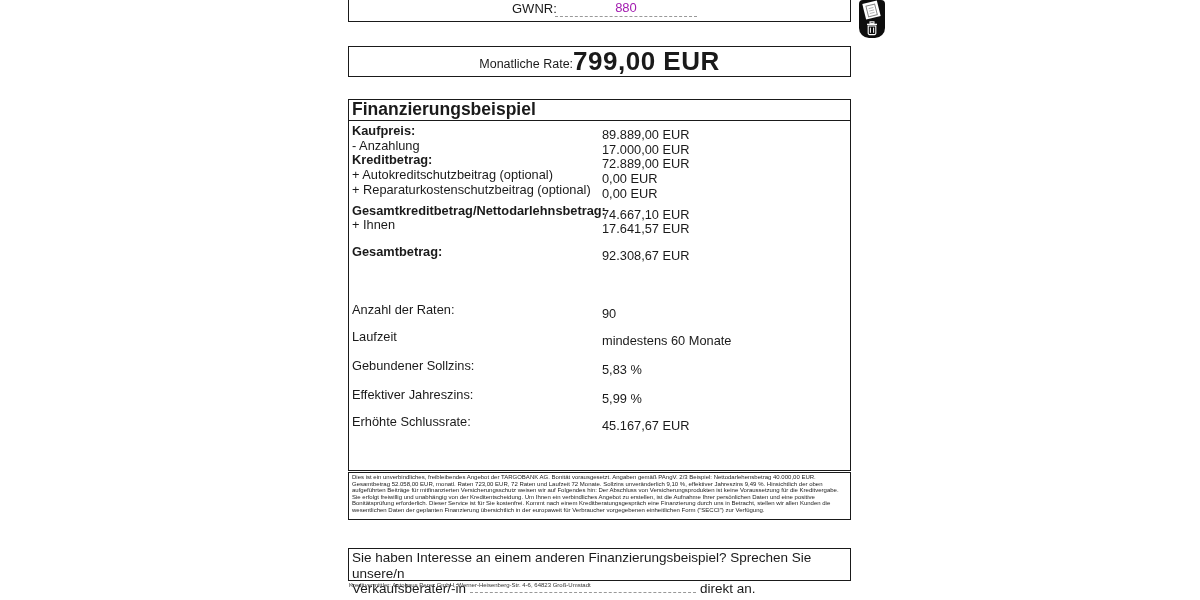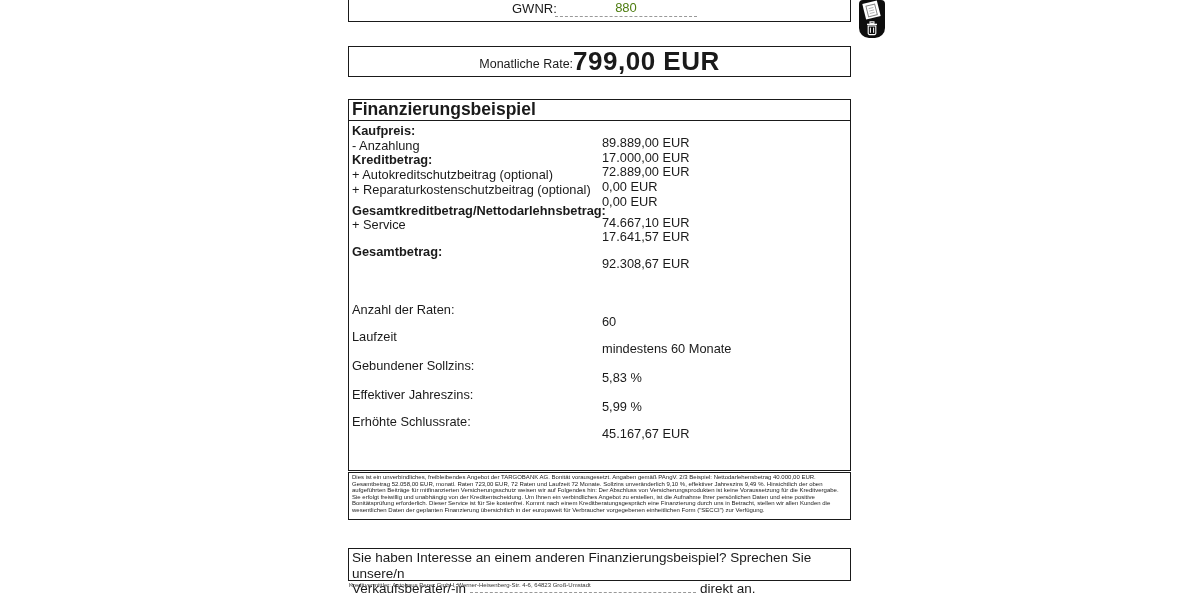--- a/index.html
+++ b/index.html
@@ -6,42 +6,42 @@
   html,body { width:1200px; height:600px; background:#fff; overflow:hidden;
               font-family:"Liberation Sans", sans-serif; color:#1a1a1a; }
   .page { position:relative; width:1200px; height:504px; background:#fff; }
   .box { position:absolute; left:348px; width:503px; border:1px solid #1a1a1a; background:#fff; }
 
   
   .gwnr-box { top:-20px; height:42px; }
   .gwnr-label { position:absolute; left:163px; bottom:5px; font-size:13px; }
   .gwnr-field { position:absolute; left:206px; bottom:4px; width:142px;
                 border-bottom:1px dashed #999; text-align:center; }
-  .gwnr-value { color:#4d7c0f; font-size:13px; line-height:15px; display:inline-block; padding-bottom:1px; }
+  .gwnr-value { color:#a21caf; font-size:13px; line-height:15px; display:inline-block; padding-bottom:1px; }
 
   
   .float-widget { position:absolute; left:859px; top:0; width:26px; height:38px;
                   background:#0d0d0d; border-radius:4px 4px 10px 10px; }
   .doc-chip { position:absolute; left:5px; top:2px; width:15px; height:16px; background:#fff;
               transform:rotate(-14deg); display:flex; align-items:center; justify-content:center; }
   .trash-wrap { position:absolute; left:6px; top:21px; width:14px; height:15px; }
 
   
   .rate-box { top:46px; height:31px; display:flex; align-items:baseline; justify-content:center; }
   .rate-label { font-size:12.5px; position:relative; top:-3px; }
   .rate-value { font-size:26px; font-weight:bold; letter-spacing:0.5px; position:relative; top:-1px; }
 
   
   .fin-box { top:99px; height:372px; }
   .fin-title { font-size:17.5px; font-weight:bold; padding:0 3px 1px 3px;
                border-bottom:1px solid #1a1a1a; line-height:19px; }
   .rows { padding-top:3px; }
   .fin-row { position:relative; font-size:12.8px; line-height:14.7px; padding-left:3px; }
   .fin-row.bold .lbl { font-weight:bold; }
-  .fin-row .val { position:absolute; left:253px; top:12px; }
+  .fin-row .val { position:absolute; left:253px; top:4px; }
 
   
   .disc-box { top:472px; height:48px; font-size:6px; line-height:6.6px; color:#222;
               padding:1px 3px; overflow:hidden; }
 
   
   .cta-box { top:548px; height:33px; font-size:13.5px; line-height:15.5px; padding:1px 3px; }
   .cta-blank { display:inline-block; width:226px; height:11px;
                border-bottom:1px dashed #999; margin:0 4px; }
 
@@ -113,32 +113,32 @@
           <span class="lbl">+ Reparaturkostenschutzbeitrag (optional)</span>
           <span class="val">0,00 EUR</span>
         </div>
 
         <div class="fin-row bold" style="margin-top: 6px;">
           <span class="lbl">Gesamtkreditbetrag/Nettodarlehnsbetrag:</span>
           <span class="val">74.667,10 EUR</span>
         </div>
 
         <div class="fin-row">
-          <span class="lbl">+ Service</span>
+          <span class="lbl">+ Ihnen</span>
           <span class="val">17.641,57 EUR</span>
         </div>
 
         <div class="fin-row bold" style="margin-top: 12px;">
           <span class="lbl">Gesamtbetrag:</span>
           <span class="val">92.308,67 EUR</span>
         </div>
 
         <div class="fin-row" style="margin-top: 43px;">
           <span class="lbl">Anzahl der Raten:</span>
-          <span class="val">60</span>
+          <span class="val">90</span>
         </div>
 
         <div class="fin-row" style="margin-top: 13px;">
           <span class="lbl">Laufzeit</span>
           <span class="val">mindestens 60 Monate</span>
         </div>
 
         <div class="fin-row" style="margin-top: 14px;">
           <span class="lbl">Gebundener Sollzins:</span>
           <span class="val">5,83 %</span>

